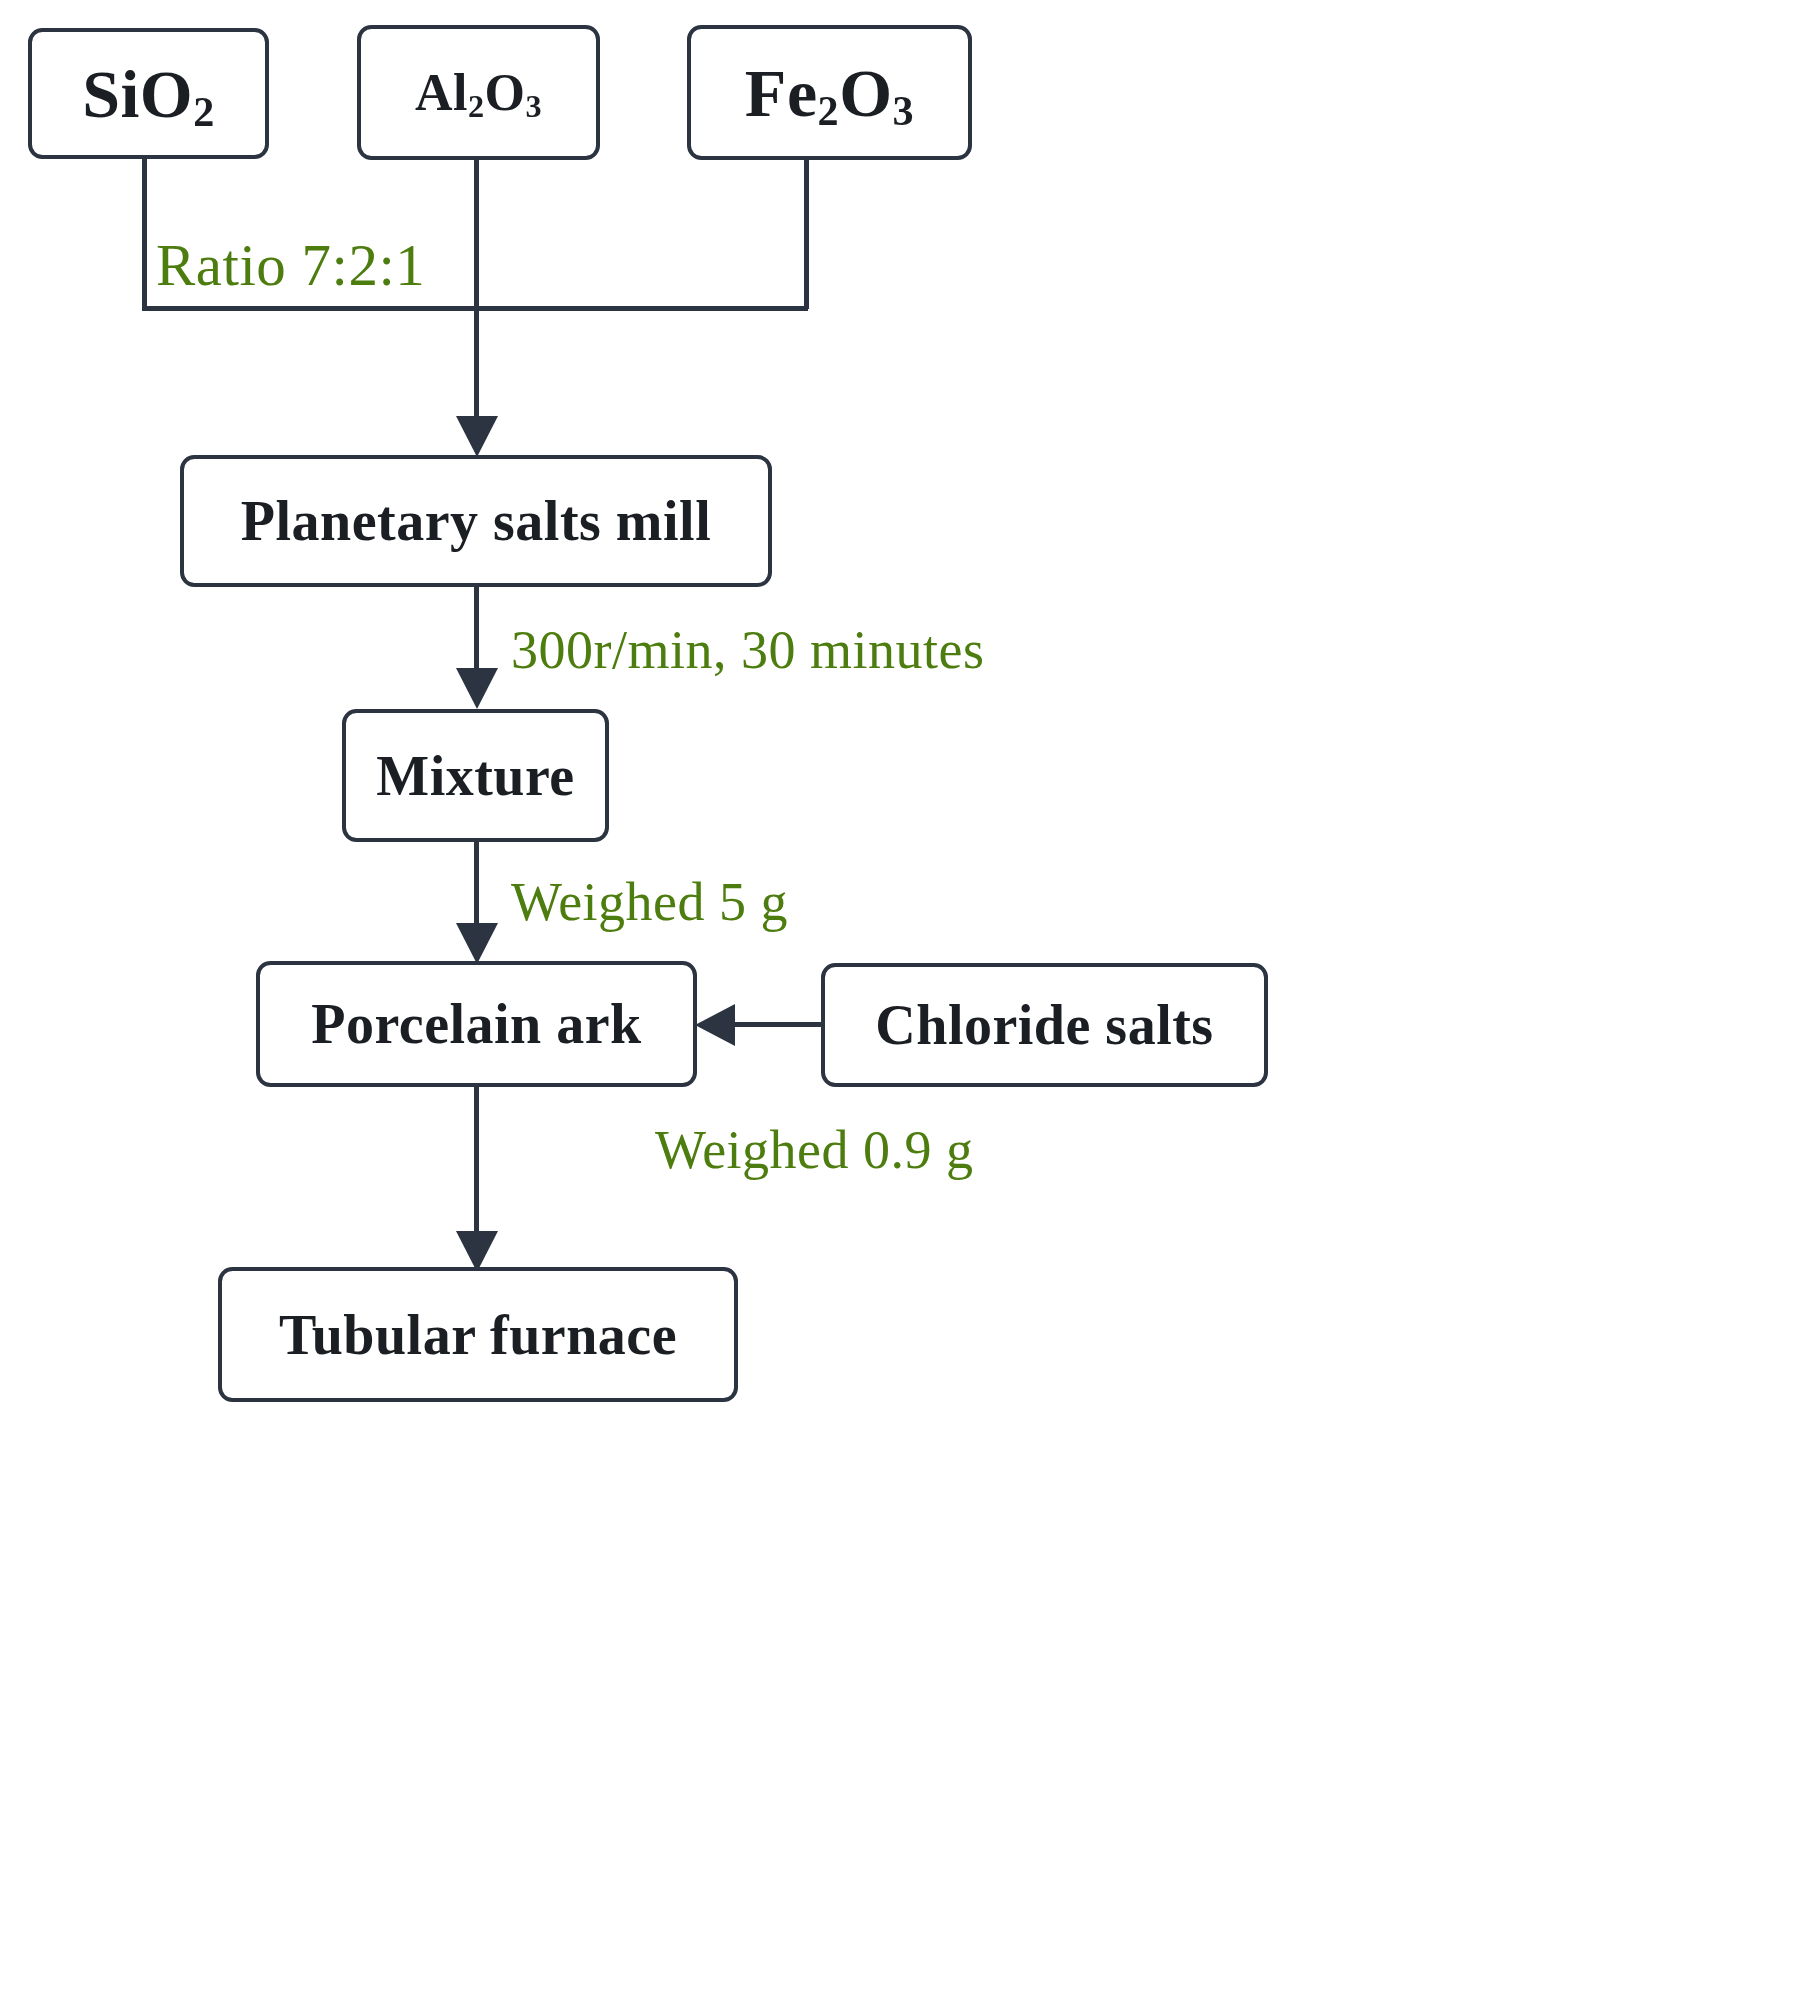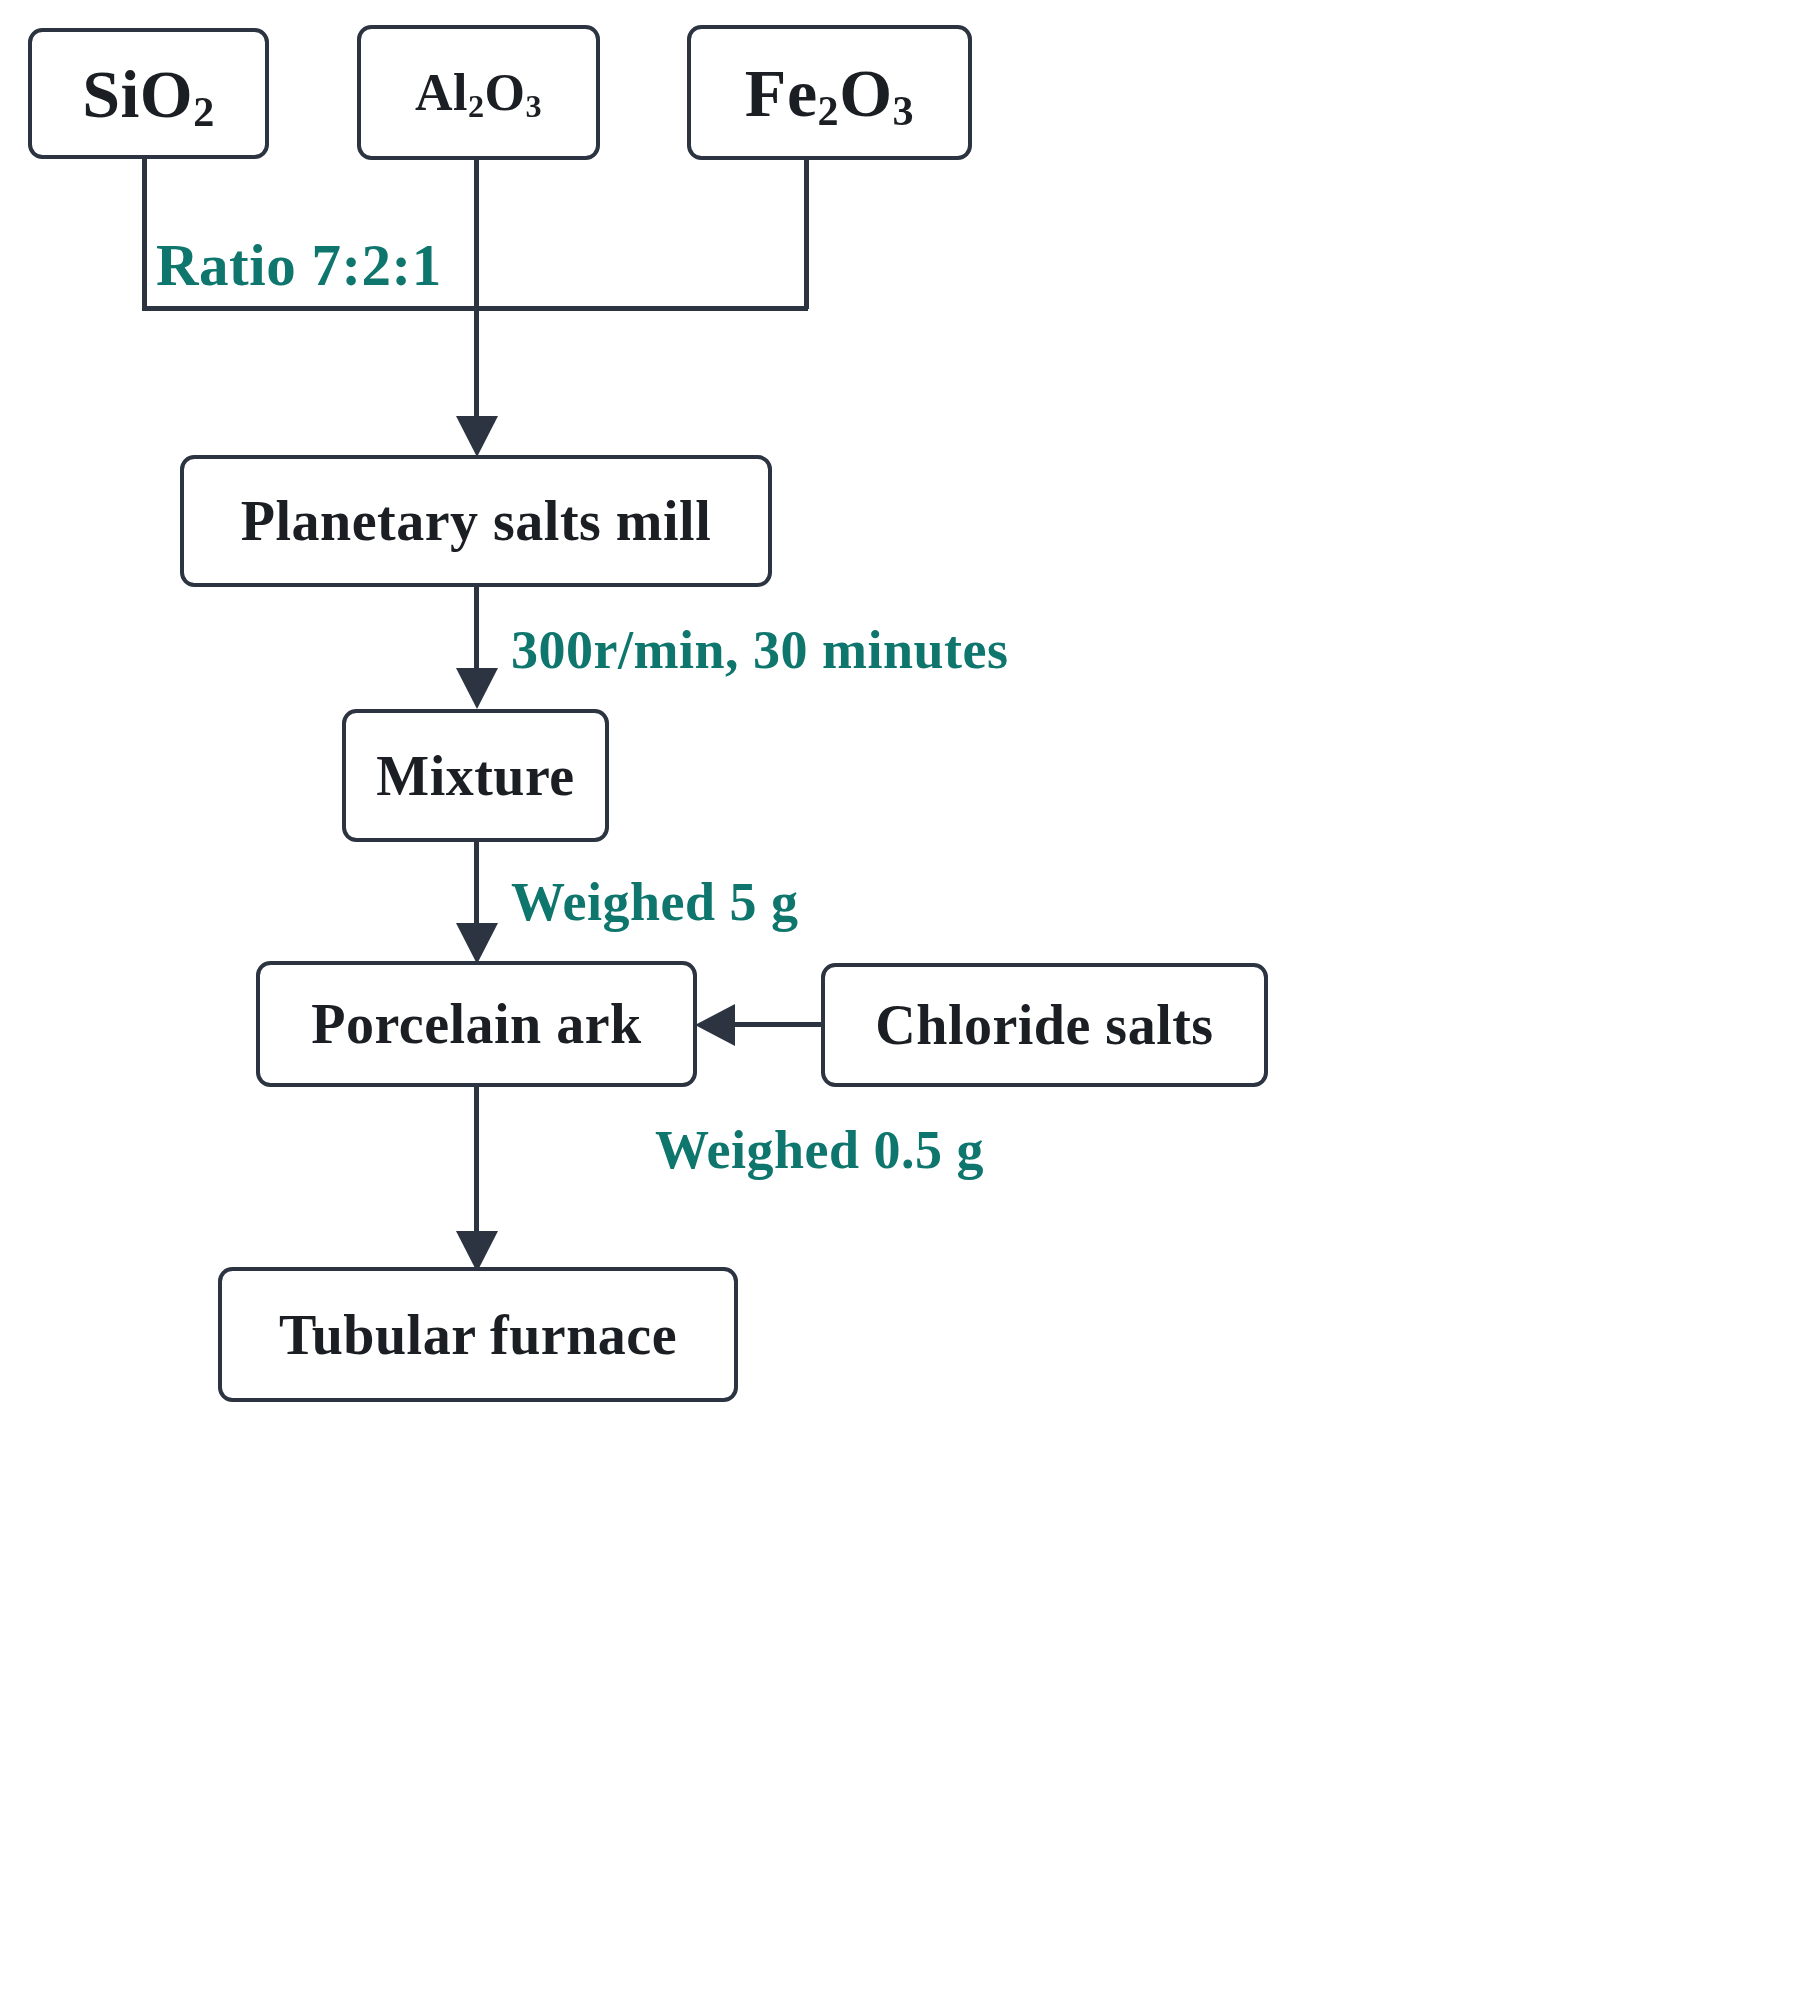--- a/index.html
+++ b/index.html
@@ -50,22 +50,22 @@
   }
   .arrowhead-left{
     position:absolute;
     width:0;height:0;
     border-top:21px solid transparent;
     border-bottom:21px solid transparent;
     border-right:40px solid #2b3440;
   }
   .edge-label{
     position:absolute;
-    color:#0f766e;
-    font-weight:700;
+    color:#4d7c0f;
+    font-weight:400;
     white-space:nowrap;
     line-height:1;
     letter-spacing:0.5px;
   }
 </style>
 </head>
 <body>
 
 <div id="canvas">
 
@@ -116,20 +116,20 @@
 
   <div class="node" style="left:821px;top:963px;width:447px;height:124px;font-size:56px;">
     <span>Chloride salts</span>
   </div>
 
   <div class="hline" style="left:731px;top:1022px;width:92px;"></div>
   <div class="arrowhead-left" style="left:695px;top:1004px;"></div>
 
   <div class="vline" style="left:474px;top:1087px;height:151px;"></div>
   <div class="arrowhead-down" style="left:456px;top:1231px;"></div>
-  <div class="edge-label" style="left:655px;top:1123px;font-size:54px;">Weighed 0.5 g</div>
+  <div class="edge-label" style="left:655px;top:1123px;font-size:54px;">Weighed 0.9 g</div>
 
   <div class="node" style="left:218px;top:1267px;width:520px;height:135px;font-size:56px;align-items:center;">
     <span>Tubular furnace</span>
   </div>
 
 </div>
 
 
 </body></html>

